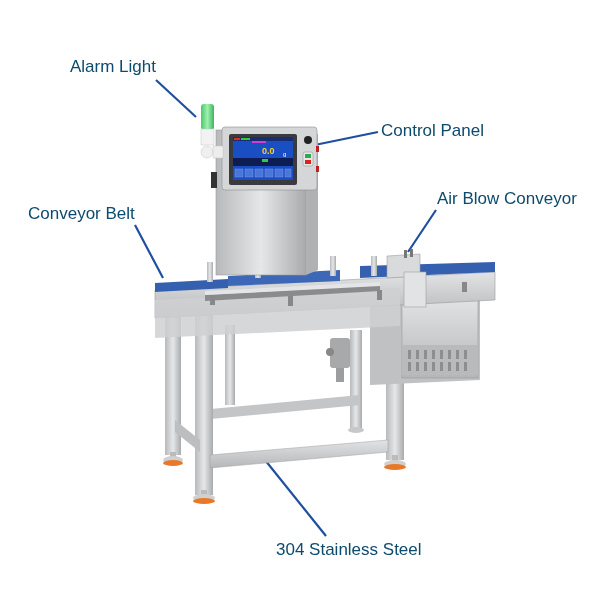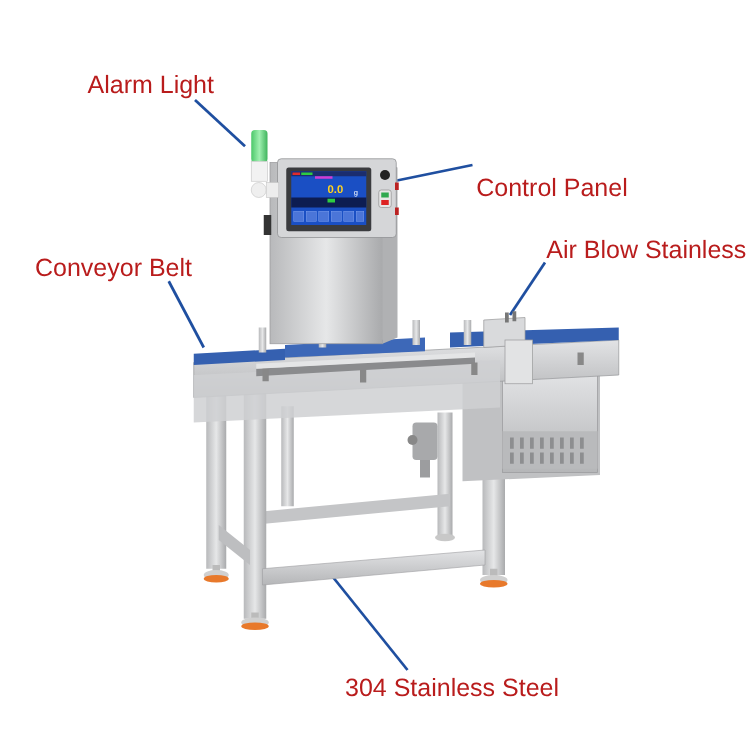--- a/index.html
+++ b/index.html
@@ -1,17 +1,17 @@
 <!DOCTYPE html>
 <html><head>
 <meta charset="utf-8">
 <style>
   html, body { margin:0; padding:0; background:#ffffff; }
   body { width:600px; height:600px; position:relative; overflow:hidden; font-family:"Liberation Sans", sans-serif; }
-  .label { position:absolute; color:#b91c1c; font-size:20px; white-space:nowrap; letter-spacing:0px; }
+  .label { position:absolute; color:#0c4a6e; font-size:17px; white-space:nowrap; letter-spacing:0px; }
   svg { position:absolute; left:0; top:0; }
 </style>
 </head>
 <body>
 
 <svg width="600" height="600" viewBox="0 0 600 600">
   <defs>
     <linearGradient id="steel" x1="0" x2="1" y1="0" y2="0">
       <stop offset="0" stop-color="#b8b9bb"></stop>
       <stop offset="0.5" stop-color="#e6e7e8"></stop>
@@ -166,16 +166,16 @@
 
   <g>
     <rect x="201" y="104" width="13" height="26" rx="3" fill="url(#green)"></rect>
     <rect x="201" y="129" width="13" height="16" fill="#f2f2f2" stroke="#c5c5c5" stroke-width="0.5"></rect>
     <circle cx="207" cy="152" r="6" fill="#efefef" stroke="#c5c5c5" stroke-width="0.5"></circle>
     <rect x="213" y="146" width="10" height="12" fill="#ededed" stroke="#c5c5c5" stroke-width="0.5"></rect>
   </g>
 </svg>
 
 <div class="label" style="left:70px; top:57px;">Alarm Light</div>
-<div class="label" style="left:381px; top:121px;margin-top:19px;">Control Panel</div>
-<div class="label" style="left:437px; top:189px;">Air Blow Stainless</div>
+<div class="label" style="left:381px; top:121px;">Control Panel</div>
+<div class="label" style="left:437px; top:189px;">Air Blow Conveyor</div>
 <div class="label" style="left:28px; top:204px;">Conveyor Belt</div>
 <div class="label" style="left:276px; top:540px;text-align:right;">304 Stainless Steel</div>
 
 </body></html>

